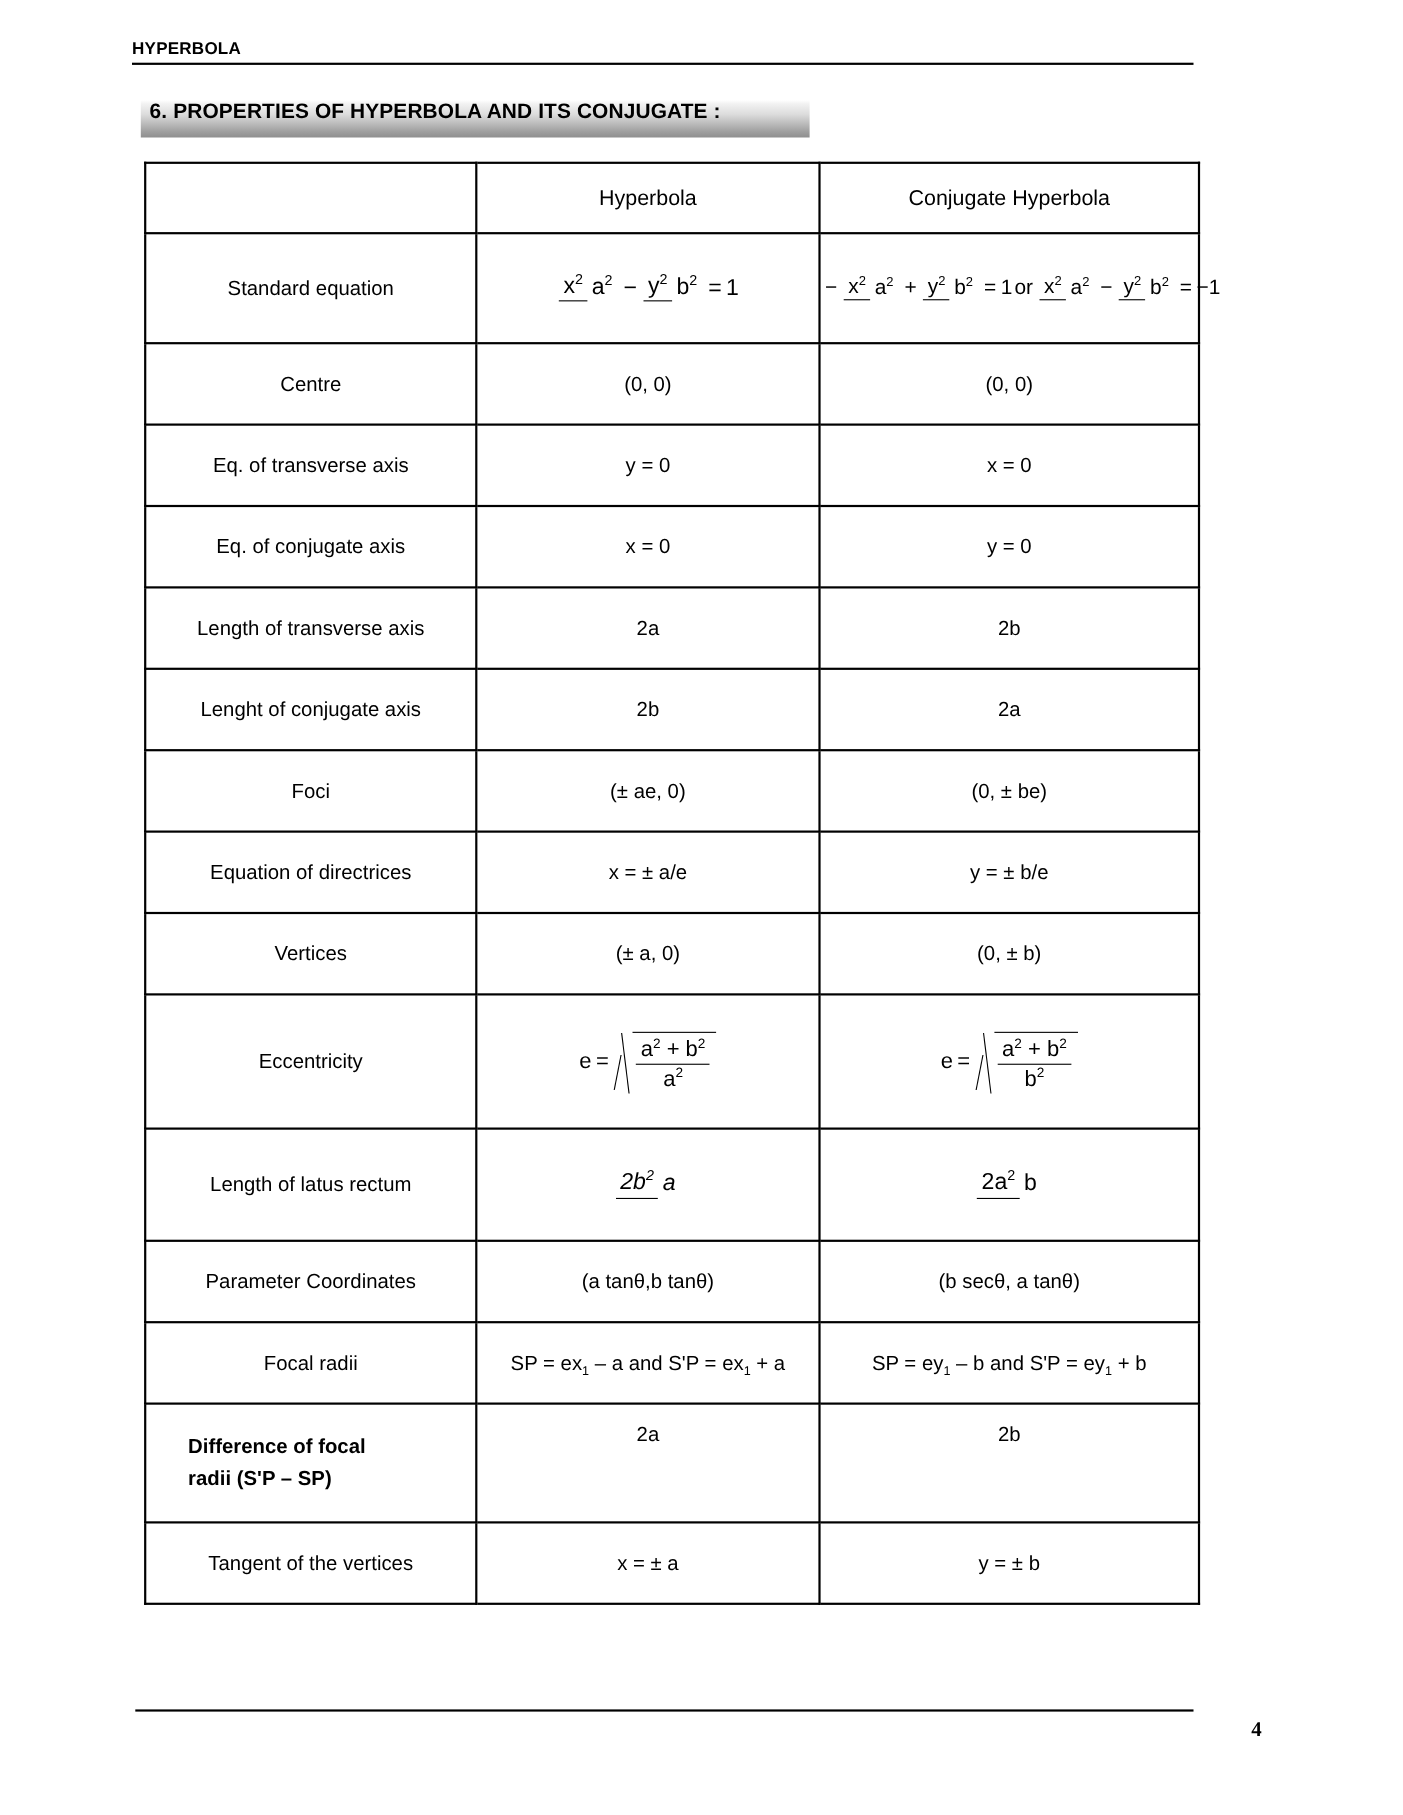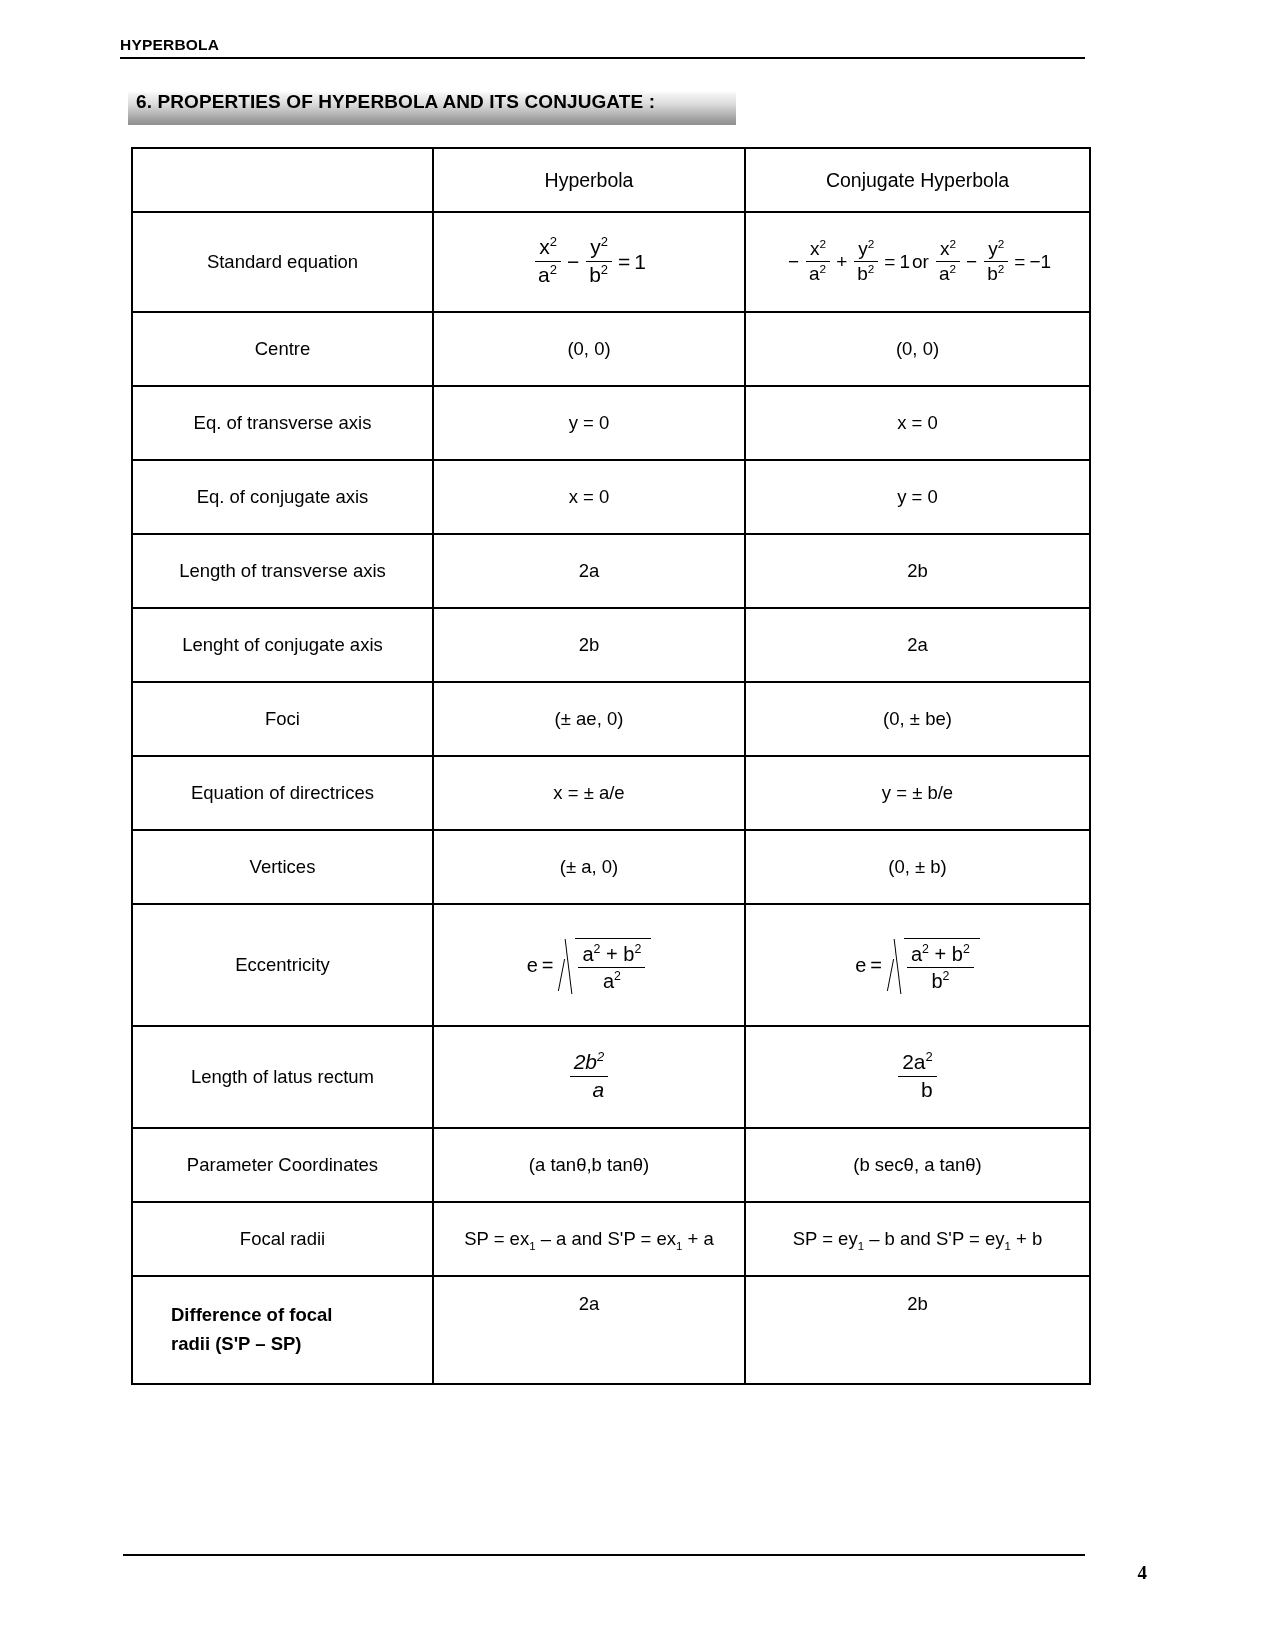--- a/index.html
+++ b/index.html
@@ -124,22 +124,22 @@
   .r-stdeq td   { height: 98px; }
   .r-norm  td   { height: 72px; }
   .r-ecc   td   { height: 120px; }
   .r-lr    td   { height: 100px; }
   .r-two   td   { height: 92px; }
 
   
   .m { font-family: "Liberation Sans", sans-serif; }
   .frac {
     display: inline-flex;
-    flex-direction: column;
-    align-items: flex-end;
+    flex-direction: row;
+    align-items: flex-start;
     vertical-align: middle;
     margin: 0 2px;
     position: relative;
     top: -1px;
   }
   .frac .num {
     padding: 0 4px 1px 4px;
     border-bottom: 1.6px solid #000;
     line-height: 1.15;
   }
@@ -414,20 +414,25 @@
 
       <tr class="r-two">
         <td class="label-cell two-line">
           <span>Difference of focal</span><br>
           <span>radii (S'P – SP)</span>
         </td>
         <td class="value-cell" style="vertical-align:top; padding-top:14px;">2a</td>
         <td class="value-cell" style="vertical-align:top; padding-top:14px;">2b</td>
       </tr>
 
+      <tr class="r-norm">
+        <td class="label-cell">Tangent of the vertices</td>
+        <td class="value-cell">x = ± a</td>
+        <td class="value-cell">y = ± b</td>
+      </tr>
 
     </tbody>
   </table>
 
   <div class="footer-rule"></div>
   <div class="page-number">4</div>
 
 </div>
 
 </body></html>

